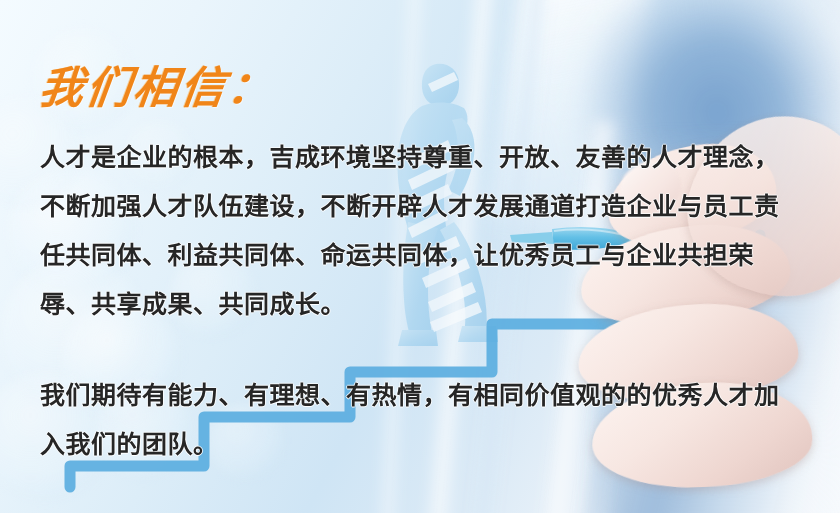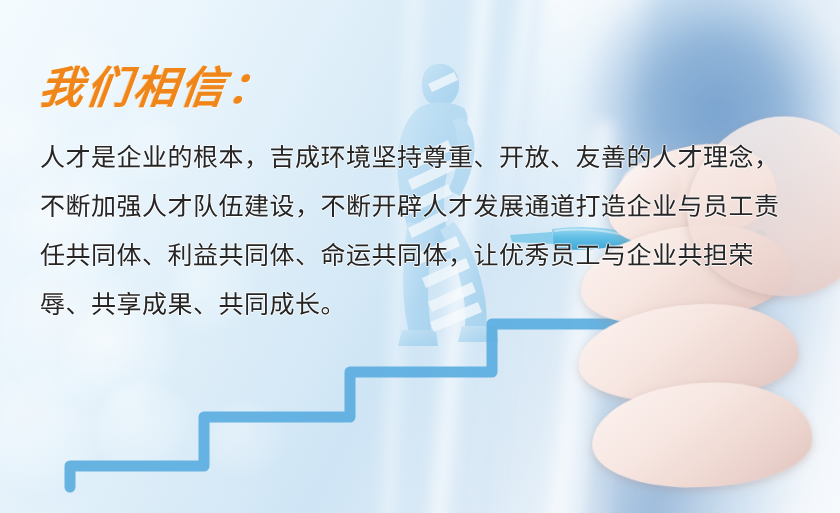--- a/index.html
+++ b/index.html
@@ -124,21 +124,21 @@
     font-style:italic;
     letter-spacing:3px;
     color:#f08519;
     text-shadow:1px 1px 0 rgba(255,255,255,.55),
                 -1px 0 0 rgba(255,170,60,.5);
     transform:skewX(-7deg);
     white-space:nowrap;
   }
 
   .body-text{
-    position:absolute;left:40px;top:133px;width:742px;
+    position:absolute;left:40px;top:133px;width:742px;font-weight:bold;
   }
   .para{
     margin:0;
     color:#262626;
     font-size:25px;
     line-height:49px;
     letter-spacing:.5px;
     text-shadow:
        0 1px 0 rgba(255,255,255,.95),
        1px 0 0 rgba(255,255,255,.75),
@@ -245,16 +245,17 @@
     <div class="finger" style="left:58px;top:150px;width:220px;height:96px;transform:rotate(-4deg);"></div>
     <div class="finger" style="left:72px;top:228px;width:220px;height:104px;transform:rotate(-2deg);"></div>
     <div class="finger" style="left:170px;top:-40px;width:180px;height:180px;transform:rotate(18deg);opacity:.85;"></div>
   </div>
 
   <div class="content">
     <div class="heading">我们相信：</div>
 
     <div class="body-text">
       <p class="para">人才是企业的根本，吉成环境坚持尊重、开放、友善的人才理念，不断加强人才队伍建设，不断开辟人才发展通道打造企业与员工责任共同体、利益共同体、命运共同体，让优秀员工与企业共担荣辱、共享成果、共同成长。</p>
+      <p class="para">我们期待有能力、有理想、有热情，有相同价值观的的优秀人才加入我们的团队。</p>
     </div>
   </div>
 
 </div>
 
 </body></html>

